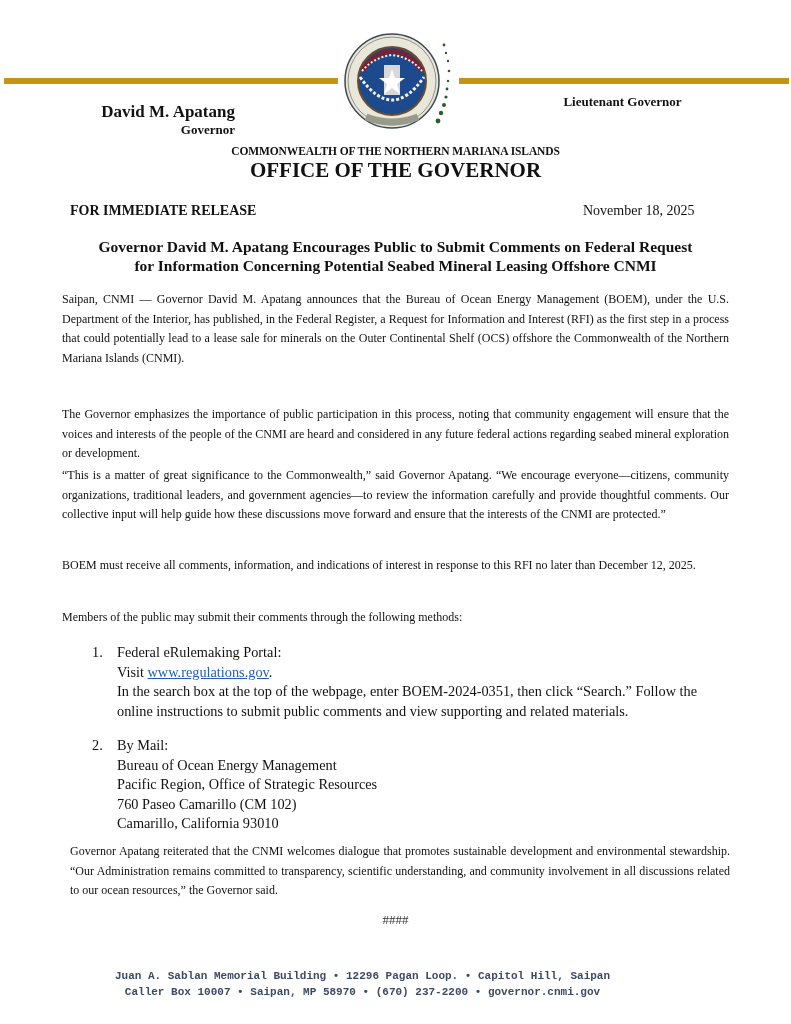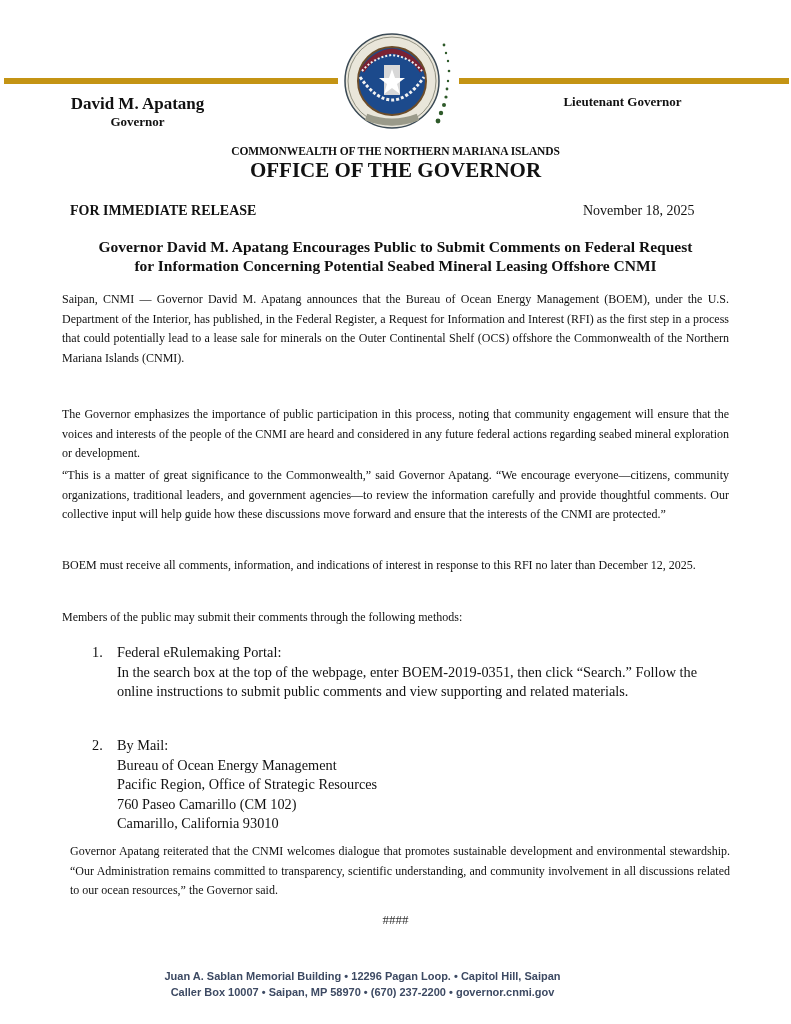--- a/index.html
+++ b/index.html
@@ -5,21 +5,21 @@
   html, body { margin: 0; padding: 0; background: #ffffff; }
   body { width: 791px; height: 1024px; position: relative; overflow: hidden;
          font-family: "Liberation Serif", "DejaVu Serif", serif; color: #111; }
   .gold-bar { position: absolute; height: 6px; background: #c49414; }
   #bar-left { left: 4px; top: 78px; width: 334px; }
   #bar-right { left: 459px; top: 78px; width: 330px; }
   .seal { position: absolute; left: 344px; top: 31px; width: 112px; height: 100px; }
   .official { position: absolute; text-align: center; font-weight: bold; }
   .official .name { font-size: 17px; display: block; line-height: 20px; }
   .official .role { font-size: 13px; display: block; line-height: 16px; }
-  #gov-block { left: 40px; top: 94px; width: 195px; }
+  #gov-block { left: 40px; top: 102px; width: 195px; text-align: right; }
   #lg-block { left: 500px; top: 94px; width: 245px; }
   .center { position: absolute; left: 0; width: 791px; text-align: center; }
   #commonwealth { top: 145px; font-size: 11.5px; font-weight: bold; letter-spacing: -0.1px; }
   #office { top: 158px; font-size: 21px; font-weight: bold; }
   #release { position: absolute; left: 70px; top: 203px; font-size: 14px; font-weight: bold; }
   #date { position: absolute; left: 583px; top: 203px; font-size: 14px; }
   #headline { top: 237px; font-size: 15.5px; font-weight: bold; line-height: 19px; }
   .para { position: absolute; left: 62px; width: 667px; font-size: 12px; line-height: 19.5px;
           text-align: justify; }
   #p1 { top: 290px; }
@@ -29,21 +29,21 @@
   #p5 { top: 608px; }
   .list { position: absolute; left: 92px; width: 640px; font-size: 14.3px; line-height: 19.5px; }
   .list .num { position: absolute; left: 0; }
   .list .body { margin-left: 25px; }
   #item1 { top: 643px; }
   #item2 { top: 736px; }
   a.link { color: #1f5fb5; text-decoration: underline; }
   #p6 { left: 70px; width: 660px; top: 842px; }
   #end-mark { top: 912px; font-size: 13px; color: #333; }
   .footer { position: absolute; left: 0; width: 725px; text-align: center;
-            font-family: Liberation Sans, sans-serif; font-weight: bold; font-size: 11px;
+            font-family: Liberation Mono, monospace; font-weight: bold; font-size: 11px;
             color: #3d4a63; line-height: 16px; }
   #footer1 { top: 968px; }
   #footer2 { top: 984px; }
 </style>
 </head>
 <body>
 
 <div class="gold-bar" id="bar-left"></div>
 <div class="gold-bar" id="bar-right"></div>
 
@@ -94,21 +94,22 @@
 <div class="para" id="p1">Saipan, CNMI — Governor David M. Apatang announces that the Bureau of Ocean Energy Management (BOEM), under the U.S. Department of the Interior, has published, in the Federal Register, a Request for Information and Interest (RFI) as the first step in a process that could potentially lead to a lease sale for minerals on the Outer Continental Shelf (OCS) offshore the Commonwealth of the Northern Mariana Islands (CNMI).</div>
 <div class="para" id="p2">The Governor emphasizes the importance of public participation in this process, noting that community engagement will ensure that the voices and interests of the people of the CNMI are heard and considered in any future federal actions regarding seabed mineral exploration or development.</div>
 <div class="para" id="p3">“This is a matter of great significance to the Commonwealth,” said Governor Apatang. “We encourage everyone—citizens, community organizations, traditional leaders, and government agencies—to review the information carefully and provide thoughtful comments. Our collective input will help guide how these discussions move forward and ensure that the interests of the CNMI are protected.”</div>
 <div class="para" id="p4">BOEM must receive all comments, information, and indications of interest in response to this RFI no later than December 12, 2025.</div>
 <div class="para" id="p5">Members of the public may submit their comments through the following methods:</div>
 
 <div class="list" id="item1">
   <span class="num">1.</span>
   <div class="body">
     <div>Federal eRulemaking Portal:</div>
-    <div>In the search box at the top of the webpage, enter BOEM-2019-0351, then click “Search.” Follow the online instructions to submit public comments and view supporting and related materials.</div>
+    <div><span>Visit </span><a class="link">www.regulations.gov</a><span>.</span></div>
+    <div>In the search box at the top of the webpage, enter BOEM-2024-0351, then click “Search.” Follow the online instructions to submit public comments and view supporting and related materials.</div>
   </div>
 </div>
 
 <div class="list" id="item2">
   <span class="num">2.</span>
   <div class="body">
     <div>By Mail:</div>
     <div>Bureau of Ocean Energy Management</div>
     <div>Pacific Region, Office of Strategic Resources</div>
     <div>760 Paseo Camarillo (CM 102)</div>

